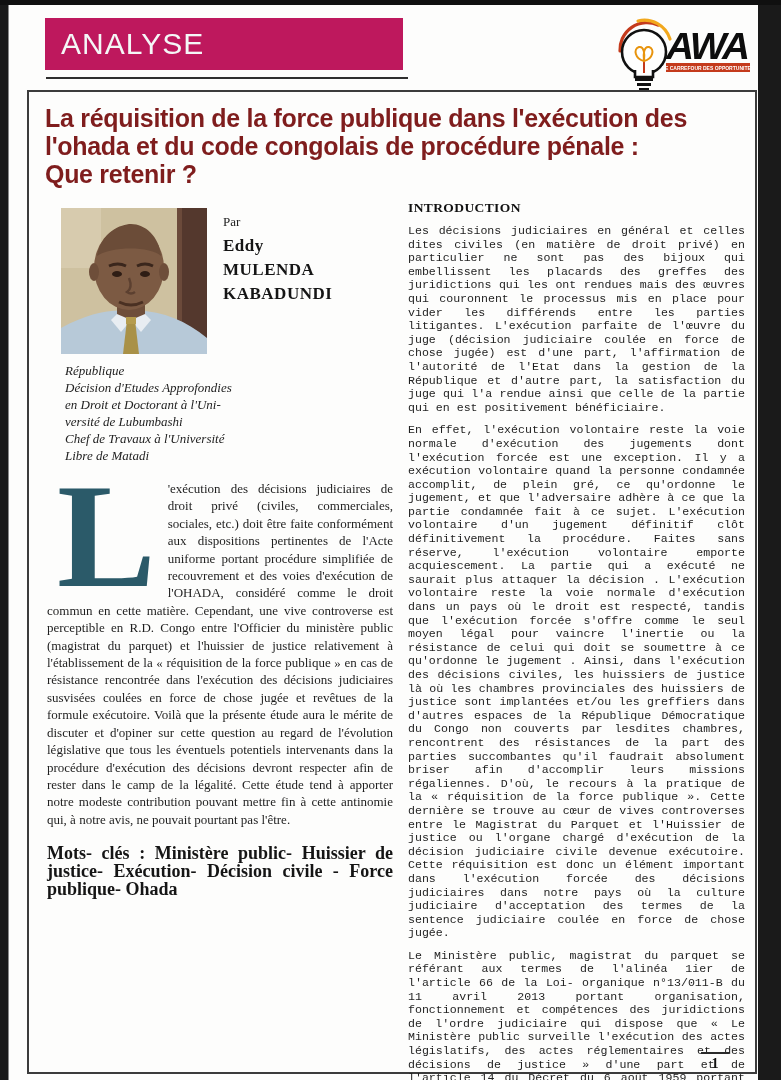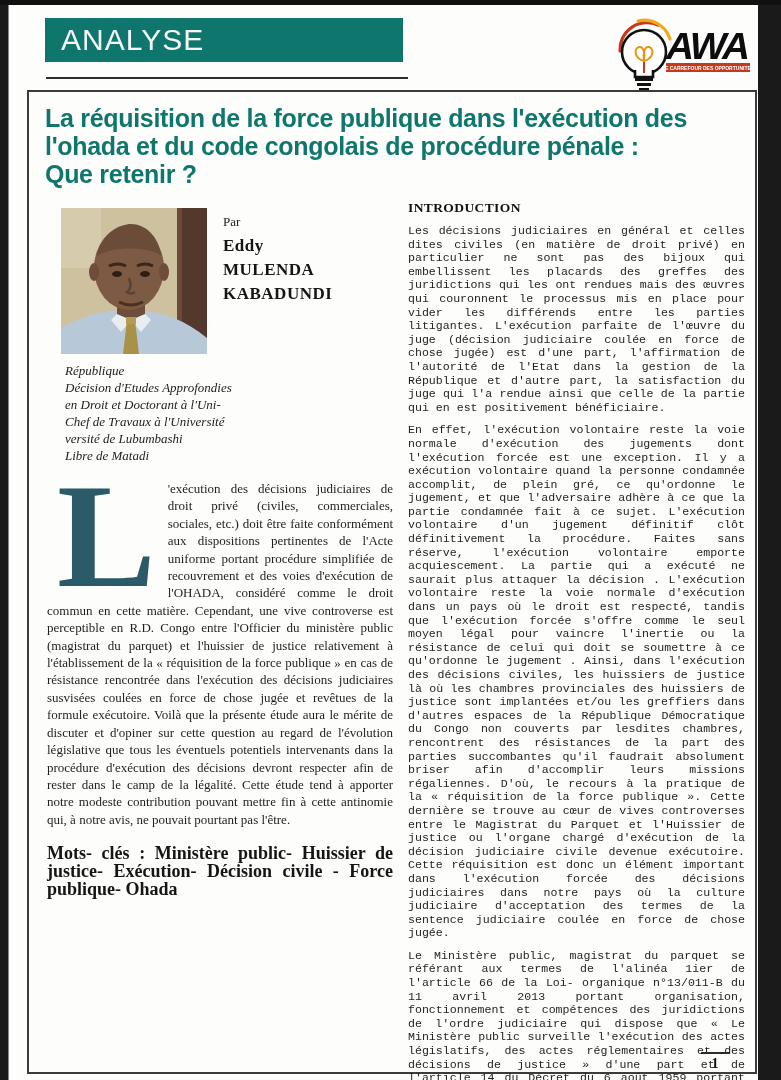--- a/index.html
+++ b/index.html
@@ -8,42 +8,42 @@
     background:#1a1a1a;
     font-family:"Liberation Serif", serif;
     -webkit-font-smoothing:antialiased;
   }
   .page{
     position:absolute;left:8px;top:5px;right:23px;bottom:0;
     background:#fdfdfc;border-left:1px solid #8a8a8a;
   }
   
   .banner{
-    position:absolute;left:36px;top:13px;width:358px;height:44px;
-    background:#0f766e;display:flex;align-items:center;
+    position:absolute;left:36px;top:13px;width:358px;height:52px;
+    background:#be185d;display:flex;align-items:center;
     padding-left:16px;box-sizing:border-box;
   }
   .banner span{
     color:#f4f7f7;font-family:"Liberation Sans",sans-serif;
     font-size:30px;font-weight:500;letter-spacing:1px;
   }
   .banner-rule{
     position:absolute;left:37px;top:72px;width:362px;height:2px;background:#2e2e2e;
   }
   .logo{position:absolute;top:2px;right:4px;width:146px;height:88px;}
   
   .content-box{
     position:absolute;left:18px;top:85px;right:1px;bottom:6px;
     border:2px solid #3c3c3c;box-sizing:border-box;
     padding:8px 8px 0 14px;
   }
   .title{
     font-family:"Liberation Sans",sans-serif;
     font-weight:800;font-size:25px;line-height:28px;
-    letter-spacing:-0.3px;color:#0f766e;margin:4px 0 10px 2px;
+    letter-spacing:-0.3px;color:#7f1d1d;margin:4px 0 10px 2px;
   }
   .columns{display:flex;gap:15px;padding-left:4px;}
   .col-left{width:346px;flex:none;}
   .col-right{flex:1;min-width:0;padding-right:2px;}
   
   .author-card{display:flex;gap:16px;margin:10px 0 6px 14px;}
   .photo{width:146px;height:146px;flex:none;display:block;}
   .byline{padding-top:6px;}
   .byline .par{font-size:13px;color:#222;margin-bottom:4px;}
   .byline .name-line{
@@ -168,22 +168,22 @@
             <div class="name-line">Eddy</div>
             <div class="name-line">MULENDA</div>
             <div class="name-line">KABADUNDI</div>
           </div>
         </div>
 
         <div class="bio">
           <div>République</div>
           <div>Décision d'Etudes Approfondies</div>
           <div>en Droit et Doctorant à l'Uni-</div>
+          <div>versité de Lubumbashi</div>
           <div>Chef de Travaux à l'Université</div>
-          <div>versité de Lubumbashi</div>
           <div>Libre de Matadi</div>
         </div>
 
         <div class="lead">
           <span class="dropcap">L</span><span>'exécution des décisions judiciaires de droit privé (civiles, commerciales, sociales, etc.) doit être faite conformément aux dispositions pertinentes de l'Acte uniforme portant procédure simplifiée de recouvrement et des voies d'exécution de l'OHADA, considéré comme le droit commun en cette matière. Cependant, une vive controverse est perceptible en R.D. Congo entre l'Officier du ministère public (magistrat du parquet) et l'huissier de justice relativement à l'établissement de la « réquisition de la force publique » en cas de résistance rencontrée dans l'exécution des décisions judiciaires susvisées coulées en force de chose jugée et revêtues de la formule exécutoire. Voilà que la présente étude aura le mérite de discuter et d'opiner sur cette question au regard de l'évolution législative que tous les éventuels potentiels intervenants dans la procédure d'exécution des décisions devront respecter afin de rester dans le camp de la légalité. Cette étude tend à apporter notre modeste contribution pouvant mettre fin à cette antinomie qui, à notre avis, ne pouvait pourtant pas l'être.</span>
         </div>
 
         <div class="keywords">Mots- clés : Ministère public- Huissier de justice- Exécution- Décision civile - Force publique- Ohada</div>
       </div>
 

